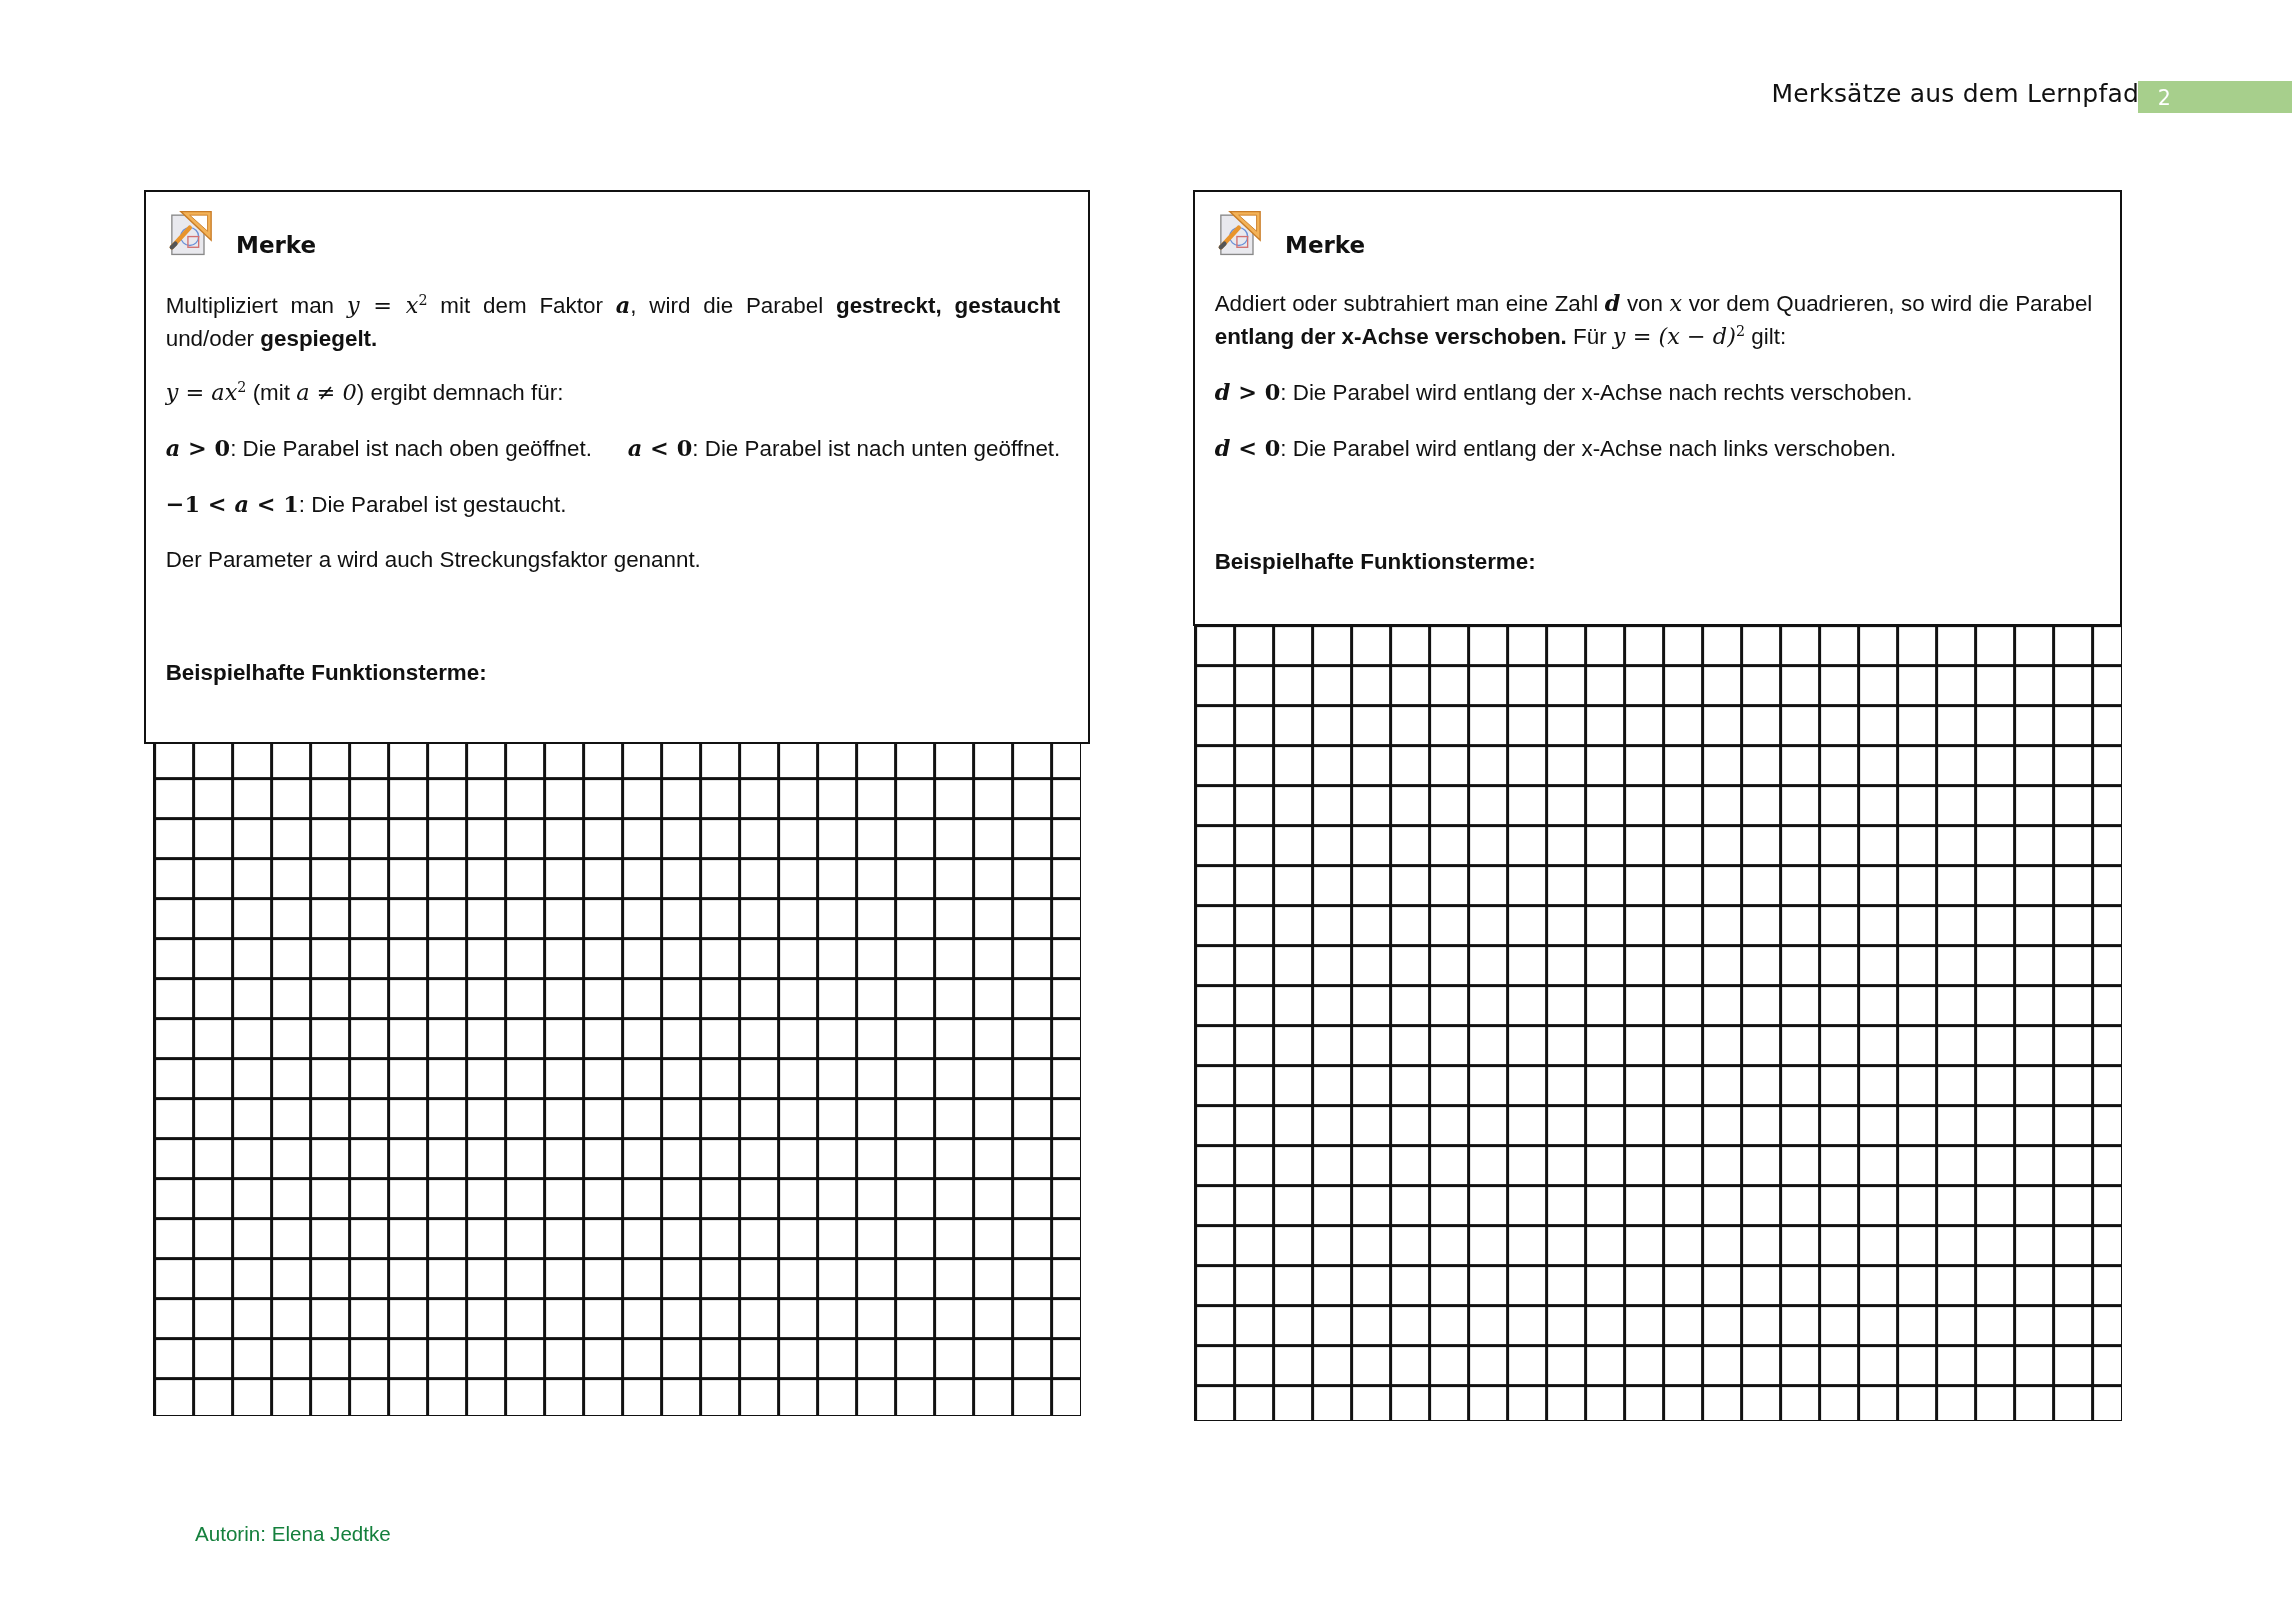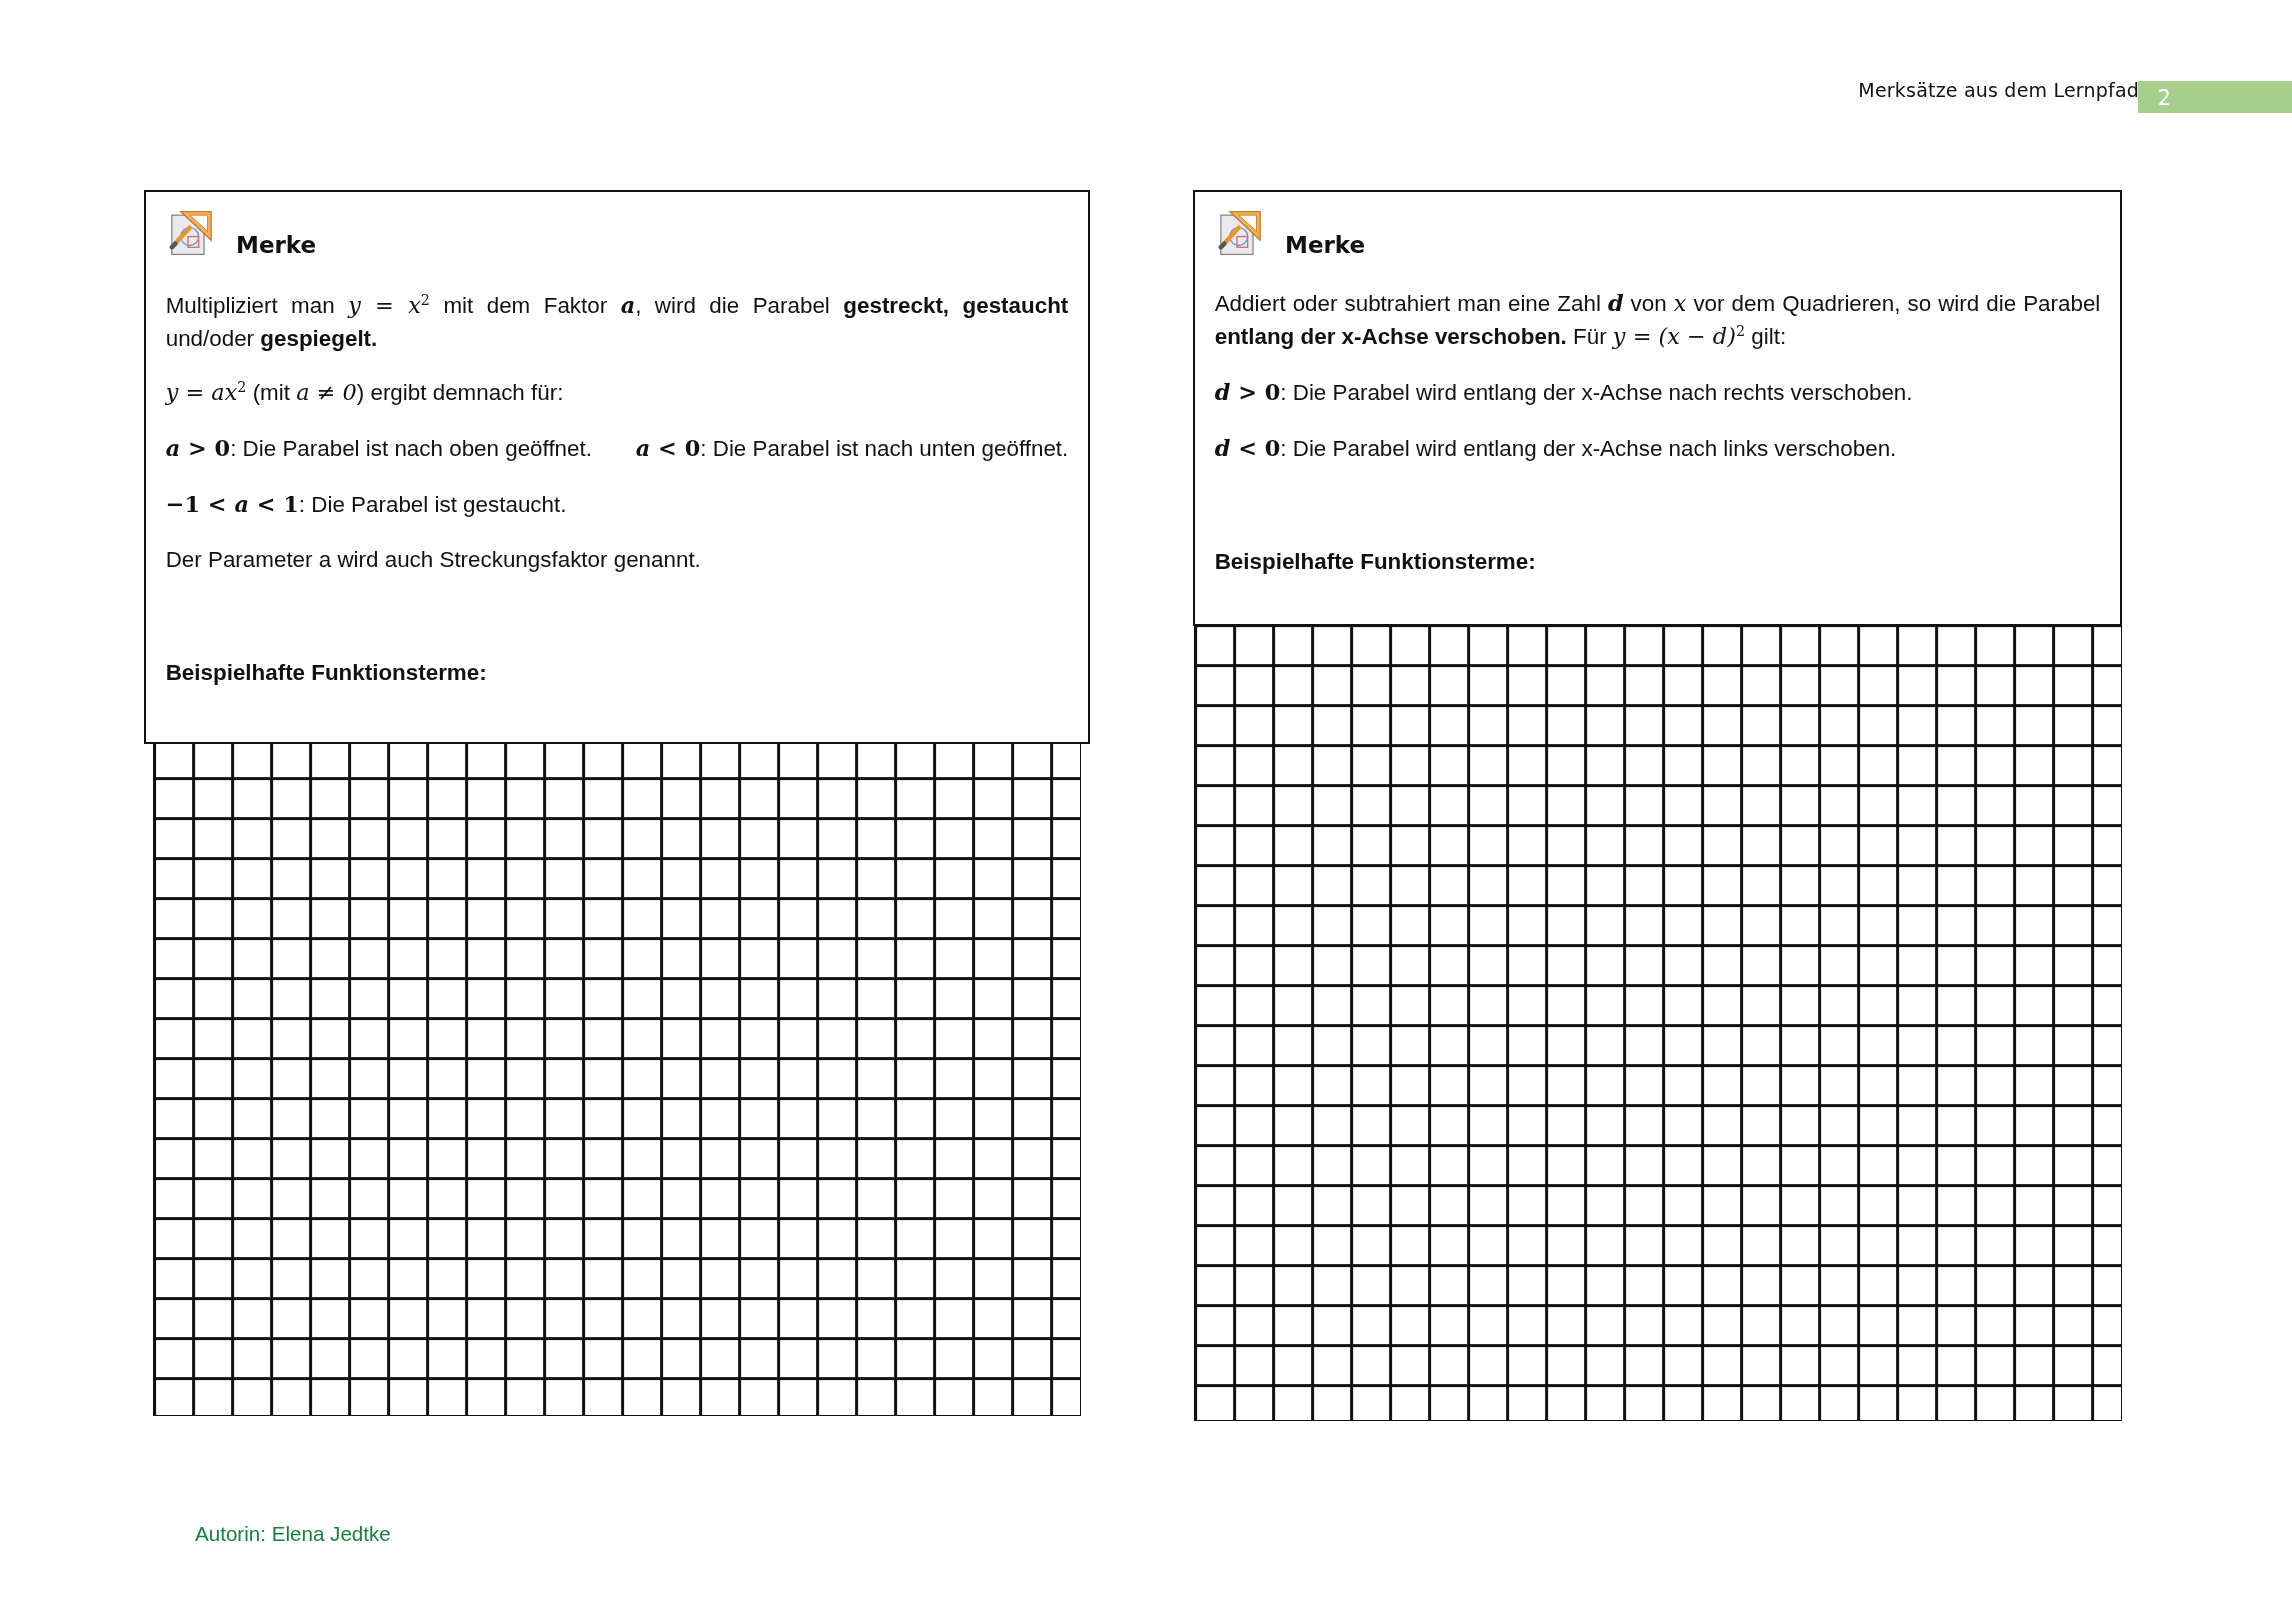--- a/index.html
+++ b/index.html
@@ -1,19 +1,19 @@
 <!DOCTYPE html>
 <html style="font-size:14.3px"><head>
 <meta charset="utf-8">
 <style>
   html, body { margin: 0; padding: 0; background: #ffffff; }
   body { width: 2293px; height: 1622px; position: relative; overflow: hidden;
          font-family: "Liberation Sans", sans-serif; color: #111; }
 
-  .header-title { position: absolute; right: 154px; top: 79px; font-size: 19px;
+  .header-title { position: absolute; right: 154px; top: 79px; font-size: 25px;
                   font-family: "DejaVu Sans", sans-serif; color: #111; letter-spacing: 0.2px; }
   .page-tab { position: absolute; left: 2138px; top: 81px; width: 155px; height: 32px;
               background: #a7cf8c; }
   .page-tab span { position: absolute; left: 19.7px; top: 4.5px; font-size: 20.6px; color: #ffffff;
                    font-family: "DejaVu Sans", sans-serif; }
 
   .grid { position: absolute; border: 1.8px solid #111; box-sizing: border-box;
           background-color: #fff;
           background-image:
             linear-gradient(to right, #111 0, #111 2.7px, transparent 2.7px),
@@ -26,21 +26,21 @@
   .merke-box { position: absolute; background: #ffffff; border: 2.7px solid #111; box-sizing: border-box; }
   #box-left  { left: 144px; top: 190px; width: 946px; height: 554px; }
   #box-right { left: 1193px; top: 190px; width: 929px; height: 436px; }
 
   .box-head { position: absolute; left: 21.5px; top: 16px; height: 50px; display: flex; align-items: flex-end; }
   .merke-icon { width: 47px; height: 50px; }
   .merke-label { margin-left: 21.5px; font-weight: bold; font-size: 23px; font-family: "DejaVu Sans", sans-serif; }
 
   .box-body { position: absolute; left: 19.7px; right: 19.7px; font-family: "Liberation Sans", sans-serif;
               font-size: 22.4px; line-height: 33px; color: #111; }
-  .para { position: absolute; left: 0; right: 0; }
+  .para { position: absolute; left: 0; right: 8px; }
   .just { text-align: justify; text-align-last: left; }
   .m { font-family: "DejaVu Serif", serif; font-style: italic; }
   .mb { font-family: "DejaVu Serif", serif; font-style: italic; font-weight: bold; }
   .mn { font-family: "DejaVu Serif", serif; font-weight: bold; font-style: normal; }
   .mr { font-family: "DejaVu Serif", serif; font-style: normal; }
   sup { font-size: 14.3px; line-height: 0; }
   b { font-weight: bold; }
   .two-col { display: flex; justify-content: space-between; white-space: nowrap; }
 
   .footer { position: absolute; left: 195px; top: 1522px; font-size: 20.6px; color: #15803d;

